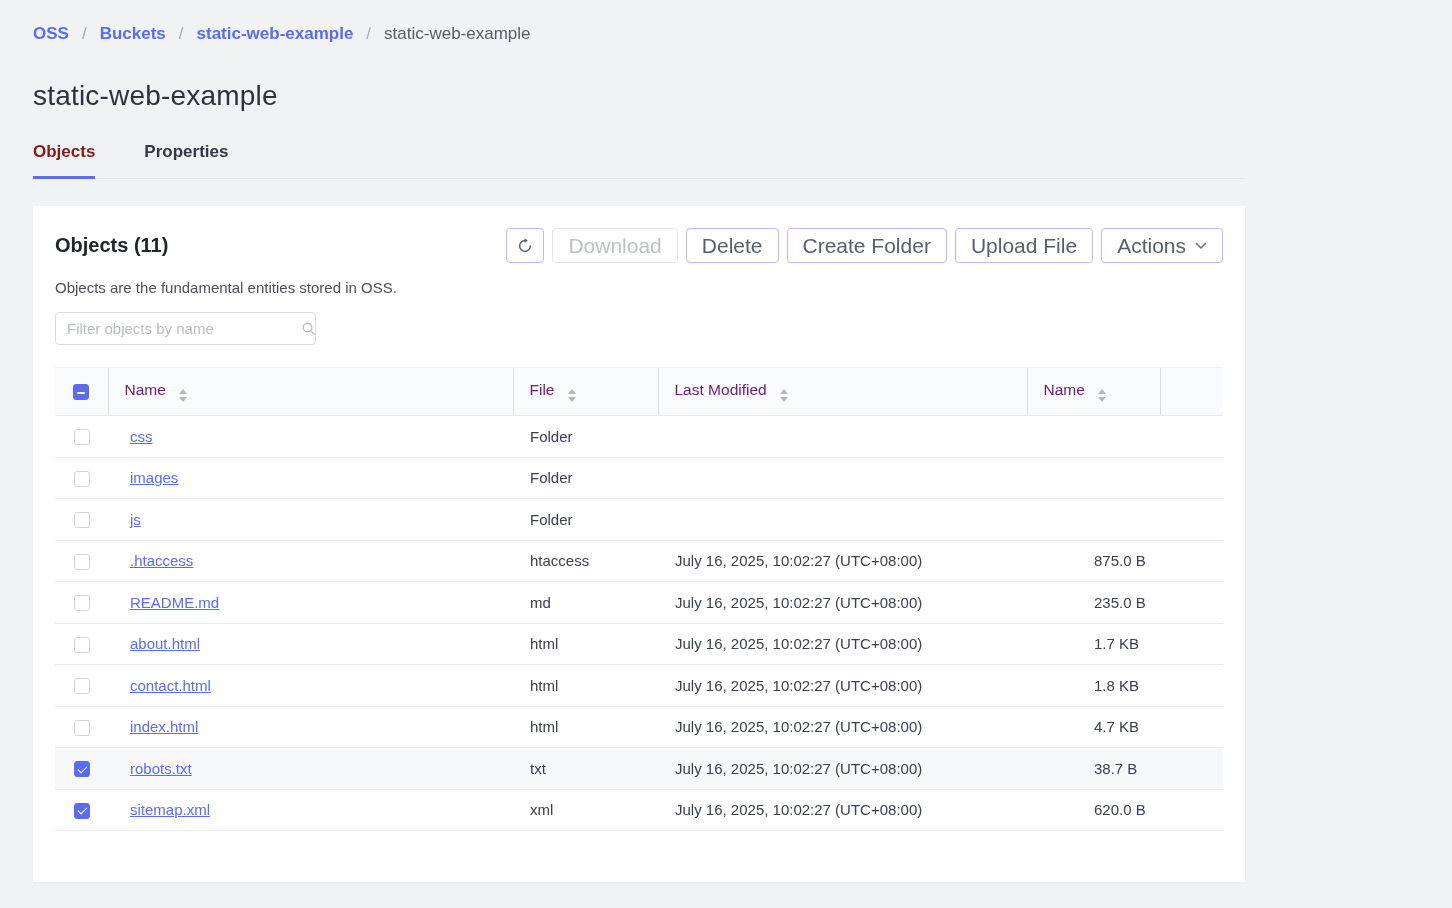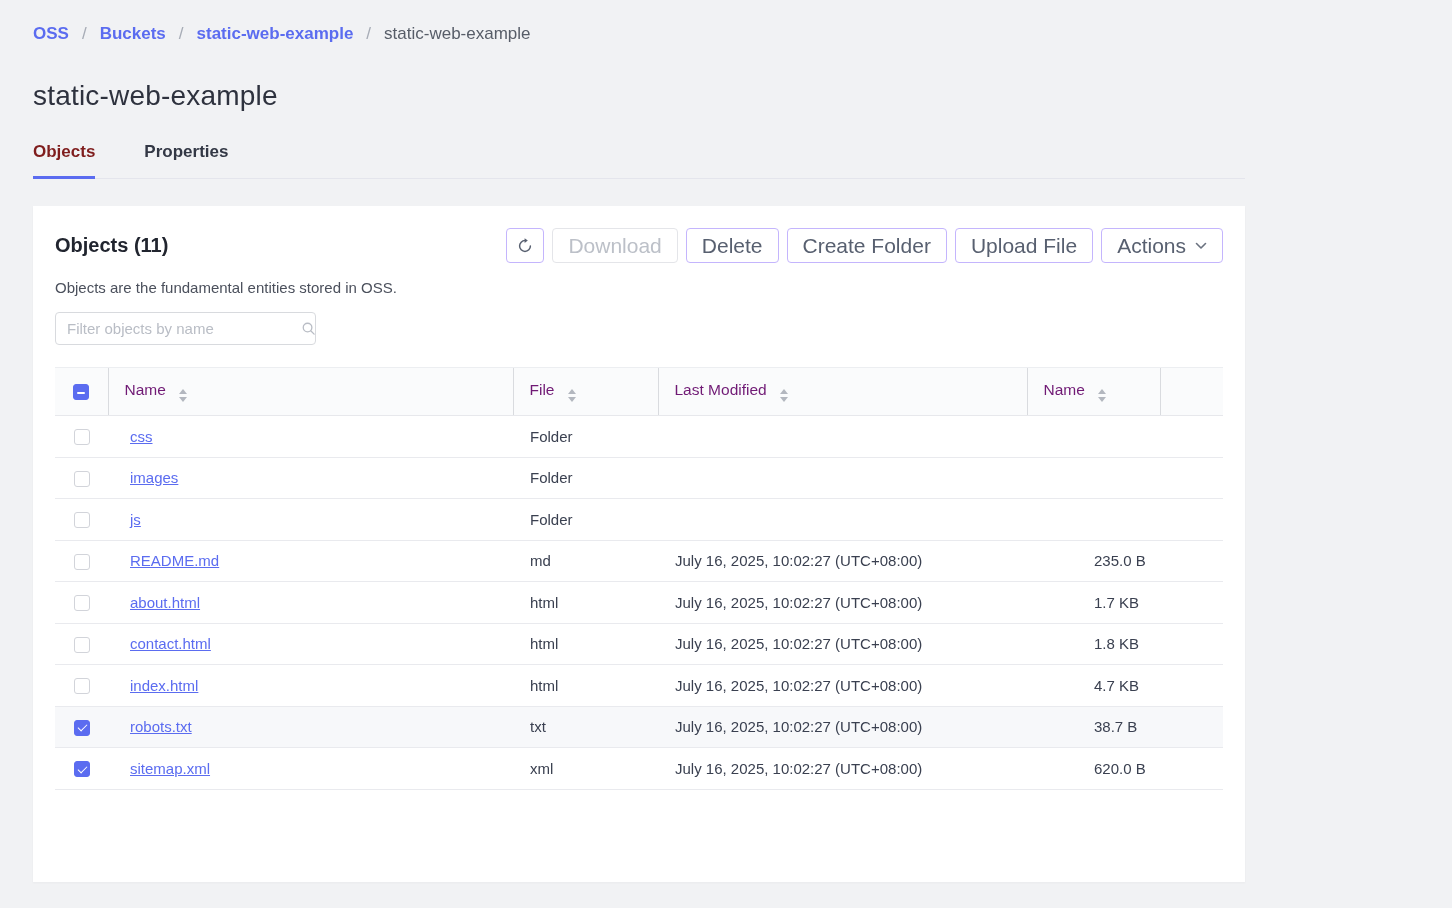--- a/index.html
+++ b/index.html
@@ -237,20 +237,32 @@
     <td class="col-type">Folder</td>
     <td class="col-date"></td>
     <td class="col-size"></td>
     <td></td>
   </tr>
           <tr>
     <td class="col-check">
       <span class="checkbox"></span>
     </td>
     <td class="col-name">
+      <a href="#" class="obj-link">.htaccess</a>
+    </td>
+    <td class="col-type">htaccess</td>
+    <td class="col-date">July 16, 2025, 10:02:27 (UTC+08:00)</td>
+    <td class="col-size">875.0 B</td>
+    <td></td>
+  </tr>
+          <tr>
+    <td class="col-check">
+      <span class="checkbox"></span>
+    </td>
+    <td class="col-name">
       <a href="#" class="obj-link">README.md</a>
     </td>
     <td class="col-type">md</td>
     <td class="col-date">July 16, 2025, 10:02:27 (UTC+08:00)</td>
     <td class="col-size">235.0 B</td>
     <td></td>
   </tr>
           <tr>
     <td class="col-check">
       <span class="checkbox"></span>

